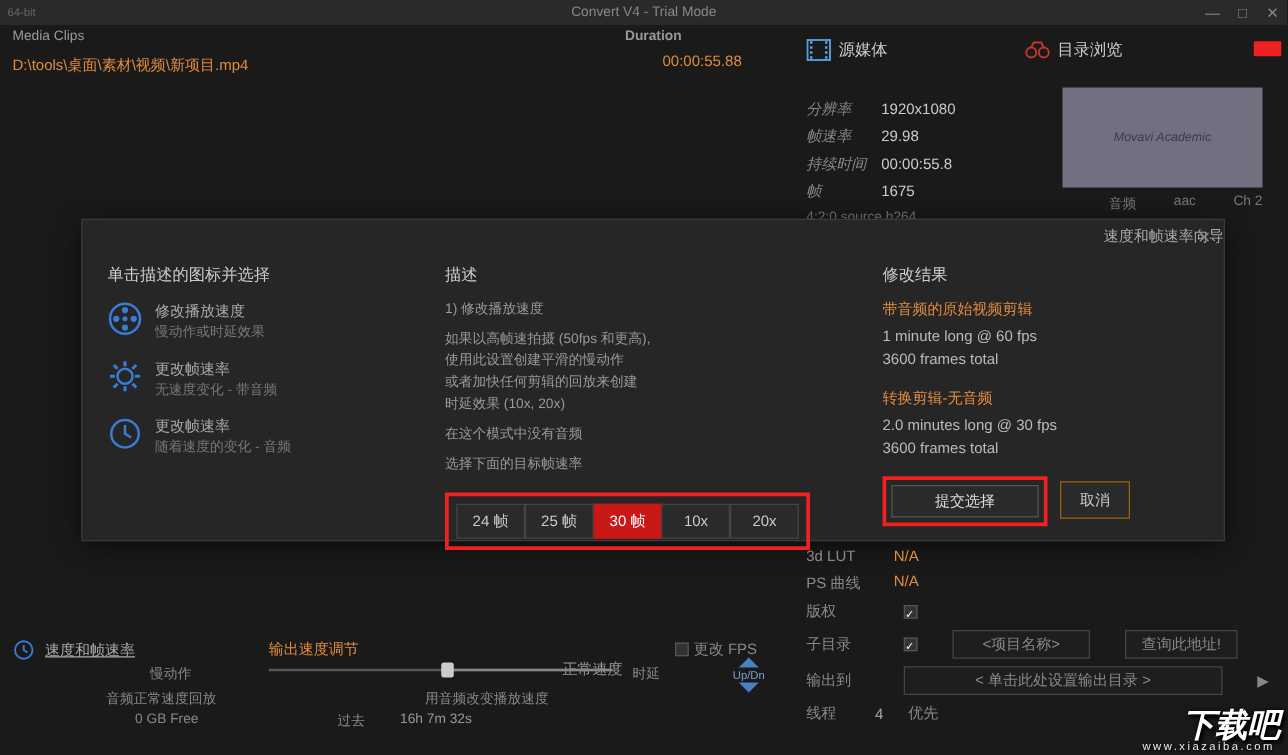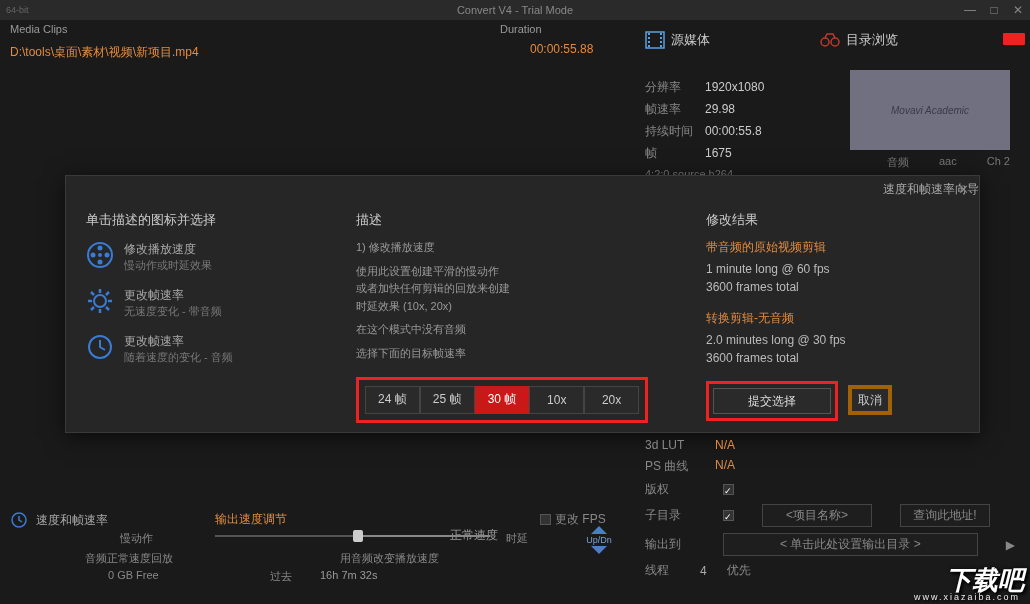--- a/index.html
+++ b/index.html
@@ -8,36 +8,36 @@
 
 .titlebar { height: 20px; background: #2a2a2a; display: flex; align-items: center; position: relative; }
 .titlebar-badge { font-size: 9px; color: #666; padding: 0 6px; }
 .titlebar-title { position: absolute; left: 50%; transform: translateX(-50%); color: #888; font-size: 11px; }
 .titlebar-controls { position: absolute; right: 4px; display: flex; gap: 8px; color: #888; }
 .ctrl-btn { width: 16px; text-align: center; cursor: pointer; }
 
 
 .headerrow { display: flex; background: #1a1a1a; height: 18px; align-items: center; color: #999; font-size: 11px; padding: 0 10px; }
 .headerrow .col-media { flex: 0 0 490px; }
-.headerrow .col-dur { flex: 0 0 120px; }
+.headerrow .col-dur { flex: 0 0 120px; font-weight: bold; }
 .leftcol { width: 635px; padding: 6px 10px; }
 
 .filepath { color: #e28b3f; font-size: 12px; margin-bottom: 20px; }
 .file-duration { position: absolute; left: 530px; top: 42px; color: #e28b3f; font-size: 12px; }
 
 
 .right-header { display: flex; gap: 50px; margin-bottom: 26px; }
 .media-title { display: flex; gap: 6px; align-items: center; color: #ccc; font-size: 13px; }
 .film-icon { width: 20px; height: 20px; }
 .binoc-icon { width: 20px; height: 16px; }
 .rec-badge { width: 22px; height: 12px; background: #e22; border-radius: 1px; }
 
 .info-table { font-size: 12px; }
 .info-row { display: flex; height: 22px; align-items: center; }
-.info-label { width: 60px; color: #888; }
+.info-label { width: 60px; color: #888; font-style: italic; }
 .info-value { color: #ccc; }
 .info-footer { color: #777; font-size: 11px; margin-top: 4px; display: flex; gap: 14px; }
 
 .thumb { position: absolute; right: 20px; top: 70px; width: 160px; height: 80px; background: #707080; display: flex; align-items: center; justify-content: center; color: #3a3a4a; font-size: 10px; font-style: italic; }
 .thumb-audio { position: absolute; right: 20px; top: 155px; color: #777; font-size: 11px; display: flex; gap: 30px; }
 
 
 .dialog { position: absolute; left: 65px; top: 175px; width: 915px; height: 258px; background: #262626; border: 1px solid #3a3a3a; box-shadow: 0 4px 20px rgba(0,0,0,0.6); }
 .dialog-title { text-align: right; color: #aaa; font-size: 12px; padding: 5px 0; }
 .dialog-close { position: absolute; right: 10px; top: 6px; color: #888; cursor: pointer; font-size: 13px; }
@@ -62,25 +62,25 @@
 .fps-btn.active { background: #c81818; color: #fff; border-color: #c81818; }
 
 .result-heading { color: #ccc; font-size: 13px; margin-bottom: 10px; }
 .result-sub { color: #e28b3f; font-size: 12px; margin-bottom: 6px; }
 .result-line { color: #bbb; font-size: 12px; margin-bottom: 4px; }
 .result-block { margin-bottom: 16px; }
 
 .dlg-actions { display: flex; gap: 10px; margin-top: 10px; }
 .btn-submit-wrap { border: 3px solid #e22; padding: 4px; }
 .btn-submit { width: 118px; height: 26px; background: #2a2a2a; border: 1px solid #555; color: #ddd; display: flex; align-items: center; justify-content: center; cursor: pointer; font-size: 12px; }
-.btn-cancel { width: 44px; height: 30px; margin-top: 4px; background: #2a2a2a; border: 4px solid #a16207; color: #ccc; display: flex; align-items: center; justify-content: center; cursor: pointer; font-size: 12px; }
+.btn-cancel { width: 56px; height: 30px; margin-top: 4px; background: #2a2a2a; border: 1px solid #a16207; color: #ccc; display: flex; align-items: center; justify-content: center; cursor: pointer; font-size: 12px; }
 
 
 .bottombar { position: absolute; left: 10px; right: 10px; bottom: 8px; height: 85px; display: flex; }
-.bottom-left { width: 625px; }
+.bottom-left { width: 625px; text-decoration: underline; }
 
 .speed-row { display: flex; align-items: center; gap: 8px; color: #aaa; font-size: 12px; }
 .clock-icon { width: 18px; height: 18px; }
 .orange-label { color: #e28b3f; font-size: 12px; position: absolute; left: 205px; top:0; }
 .normal-lbl { color: #999; position: absolute; left: 440px; top: 16px; font-size: 12px; }
 .chk-wrap { position: absolute; left: 530px; top: 0; color: #888; font-size: 12px; display:flex; gap:4px; align-items:center;}
 .chkbox { width: 11px; height: 11px; background: #333; border: 1px solid #555; display: inline-block; }
 .chkbox.on::after { content: "✓"; color: #fff; font-size: 9px; position: relative; top: -2px; left: 0px; }
 
 .slow-lbl { color: #888; font-size: 11px; position: absolute; left: 110px; top: 20px; }
@@ -236,20 +236,21 @@
             <div class="opt-sub">随着速度的变化 - 音频</div>
           </div>
       </div>
     </div>
 
     <div class="dlg-col2">
       <div class="desc-heading">描述</div>
       <div class="desc-text">
         <div>1) 修改播放速度</div>
         <div style="height:6px"></div>
+        <div>如果以高帧速拍摄 (50fps 和更高),</div>
         <div>使用此设置创建平滑的慢动作</div>
         <div>或者加快任何剪辑的回放来创建</div>
         <div>时延效果 (10x, 20x)</div>
         <div style="height:6px"></div>
         <div>在这个模式中没有音频</div>
         <div style="height:6px"></div>
         <div>选择下面的目标帧速率</div>
       </div>
       <div class="fps-box">
         <div class="fps-btn">24 帧</div>

